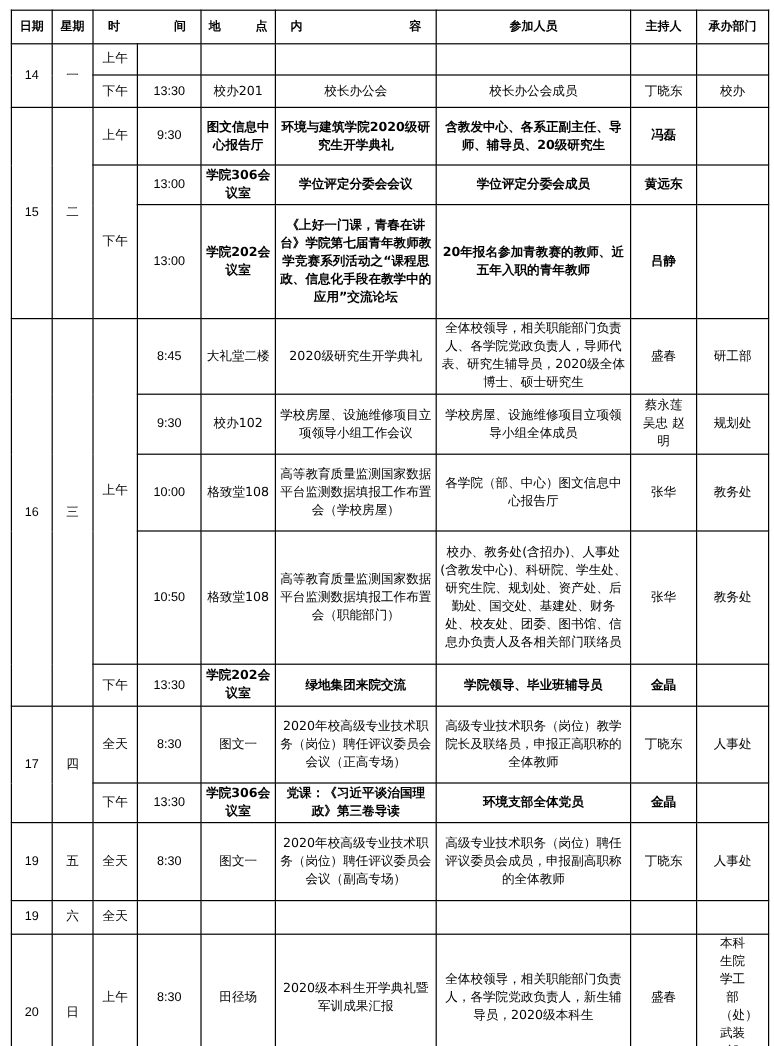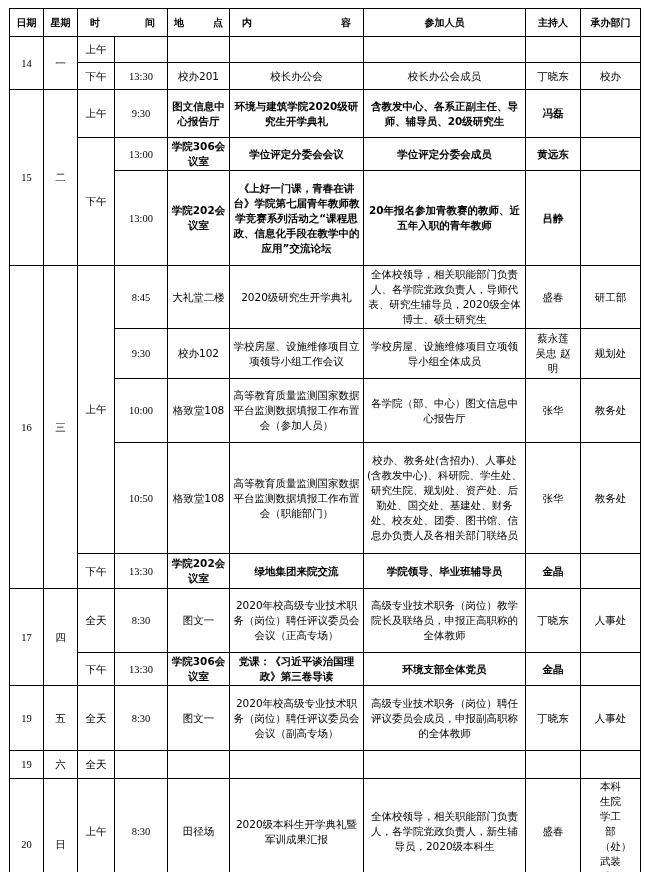--- a/index.html
+++ b/index.html
@@ -13,21 +13,21 @@
   table.sched td, table.sched th {
     border: 1px solid #000;
     text-align: center; vertical-align: middle;
     padding: 0 2px;
     font-size: 10.5px; line-height: 15px;
     overflow: hidden; word-break: break-all;
   }
   table.sched th { font-weight: bold; font-size: 10px; line-height: 16px; }
   .hdr-split { display: flex; justify-content: space-between; padding: 0 10px; }
   .b { font-weight: bold; }
-  .num { font-family: Liberation Serif, serif; font-size: 10.5px; }
+  .num { font-family: Liberation Sans, sans-serif; font-size: 10.5px; }
   .seg { font-size: 12px; margin-top: 36px; }
   .day { font-size: 11px; }
 </style>
 </head>
 <body>
 
 <table class="sched">
   <colgroup>
     <col style="width:34px">
       <col style="width:34px">
@@ -133,21 +133,21 @@
       <td class="num">9:30</td>
       <td>校办102</td>
       <td>学校房屋、设施维修项目立项领导小组工作会议</td>
       <td>学校房屋、设施维修项目立项领导小组全体成员</td>
       <td style="padding:0 8px">蔡永莲 吴忠 赵明</td>
       <td>规划处</td>
     </tr>
     <tr style="height:64px">
       <td class="num">10:00</td>
       <td>格致堂108</td>
-      <td>高等教育质量监测国家数据平台监测数据填报工作布置会（参加人员）</td>
+      <td>高等教育质量监测国家数据平台监测数据填报工作布置会（学校房屋）</td>
       <td>各学院（部、中心）图文信息中心报告厅</td>
       <td>张华</td>
       <td>教务处</td>
     </tr>
     <tr style="height:111px">
       <td class="num">10:50</td>
       <td>格致堂108</td>
       <td>高等教育质量监测国家数据平台监测数据填报工作布置会（职能部门）</td>
       <td>校办、教务处(含招办)、人事处(含教发中心)、科研院、学生处、研究生院、规划处、资产处、后勤处、国交处、基建处、财务处、校友处、团委、图书馆、信息办负责人及各相关部门联络员</td>
       <td>张华</td>

